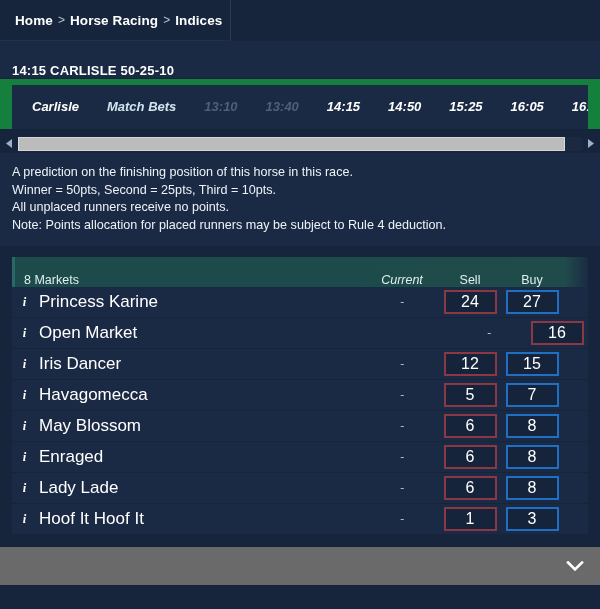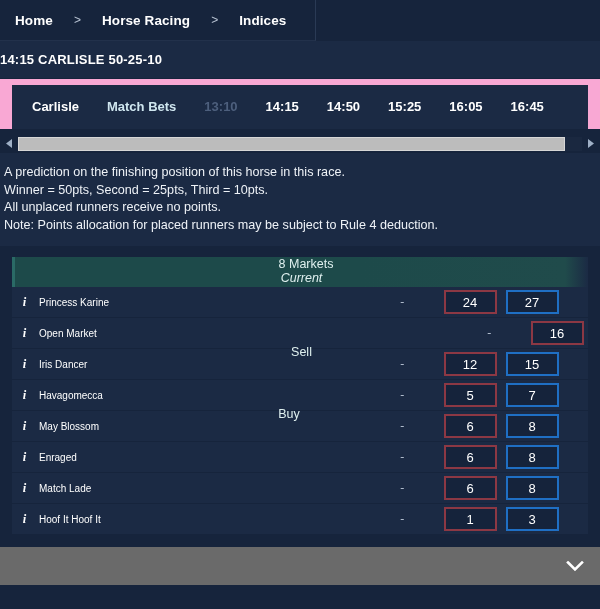--- a/index.html
+++ b/index.html
@@ -23,57 +23,59 @@
   .breadcrumb-bar {
     height: 41px;
     background: #16243c;
     display: flex;
     align-items: stretch;
   }
   .breadcrumb {
     height: 41px;
     display: flex;
     align-items: center;
-    padding: 0 29px 0 15px;
+    padding: 0 8px 0 15px;
     border-right: 1px solid #2a3a55;
     border-bottom: 1px solid #22314b;
-    gap: 21px;
+    gap: 5px;
   }
   .crumb {
     color: #ffffff;
     font-size: 13.5px;
     font-weight: bold;
     letter-spacing: .1px;
     white-space: nowrap;
   }
   .crumb-sep {
     color: #b9c4d4;
     font-size: 12px;
     font-weight: normal;
   }
 
   
   .race-title-bar {
     height: 38px;
     background: #1b2a44;
     display: flex;
-    align-items: center;
+    align-items: flex-end;
+    padding-left: 12px;
     border-bottom: 1px solid #16243c;
   }
   .race-title {
     color: #ffffff;
     font-size: 13px;
     font-weight: bold;
     letter-spacing: .2px;
   }
 
   
   .tabstrip-wrap {
-    background: #f9a8d4;
+    background: #15803d;
     padding: 6px 12px 0 12px;
+    font-style: italic;
   }
   .tabstrip {
     background: #1b2a44;
     height: 44px;
     display: flex;
     align-items: center;
     padding: 0 14px;
     gap: 0;
     overflow: hidden;
   }
@@ -124,42 +126,41 @@
     height: 14px;
     width: 97%;
     background: #bcbcbc;
     border: 1px solid #d6d6d6;
     cursor: grab;
   }
 
   
   .desc {
     background: #1b2a44;
-    padding: 11px 12px 12px 4px;
+    padding: 11px 12px 12px 12px;
     border-bottom: 1px solid #16243c;
   }
   .desc-line {
     color: #eef2f7;
     font-size: 12.6px;
     line-height: 17.5px;
     white-space: nowrap;
   }
 
   
   .table-wrap {
     padding: 10px 12px 0 12px;
     background: #16243c;
   }
   .mk-head {
     height: 30px;
     display: flex;
-    align-items: center;
+    align-items: flex-end;
     background: linear-gradient(to right, #1d4a4a 0%, #1d4a4a 60%, #204b4b 96%, #1b2a44 100%);
     border-left: 3px solid #2a6a66;
-    flex-direction: column;
   }
   .mk-head .cell-name {
     flex: 1 1 auto;
     padding-left: 9px;
     color: #dff0ef;
     font-size: 12.5px;
   }
   .mk-head .cell-current,
   .mk-head .cell-sell,
   .mk-head .cell-buy {
@@ -192,35 +193,35 @@
     color: #ffffff;
     font-size: 12.5px;
     font-weight: bold;
     font-style: italic;
     font-family: "Liberation Serif", serif;
     text-align: center;
     cursor: pointer;
   }
   .runner-name {
     color: #ffffff;
-    font-size: 10px;
+    font-size: 17px;
   }
   .mk-row .cell-current {
     color: #aebacb;
     font-size: 12.5px;
   }
   .mk-row .cell-buy { margin-right: 25px; }
 
   .price-box {
     display: inline-flex;
     align-items: center;
     justify-content: center;
     width: 53px;
     height: 24px;
-    font-size: 13px;
+    font-size: 16px;
     color: #ffffff;
     background: #15233b;
     cursor: pointer;
   }
   .price-box.sell { border: 2px solid #8c3844; }
   .price-box.buy  { border: 2px solid #1f6fc4; }
 
   
   .footer-gap { height: 12px; background: #16243c; }
   .footer {
@@ -264,20 +265,21 @@
 
   <div class="race-title-bar">
     <span class="race-title">14:15 CARLISLE 50-25-10</span>
   </div>
 
   <div class="tabstrip-wrap">
     <div class="tabstrip">
       <span class="tab">Carlisle</span>
       <span class="tab accent">Match Bets</span>
       <span class="tab dim">13:10</span>
+      <span class="tab dim">13:40</span>
       <span class="tab">14:15</span>
       <span class="tab">14:50</span>
       <span class="tab">15:25</span>
       <span class="tab">16:05</span>
       <span class="tab">16:45</span>
 
     </div>
   </div>
 
   <div class="hscroll">
@@ -367,21 +369,21 @@
         <span class="runner-name">Enraged</span>
       </div>
       <div class="cell-current">-</div>
       <div class="cell-sell"><span class="price-box sell">6</span></div>
       <div class="cell-buy"><span class="price-box buy">8</span></div>
     </div>
 
     <div class="mk-row">
       <div class="cell-name">
         <span class="info-icon">i</span>
-        <span class="runner-name">Match Lade</span>
+        <span class="runner-name">Lady Lade</span>
       </div>
       <div class="cell-current">-</div>
       <div class="cell-sell"><span class="price-box sell">6</span></div>
       <div class="cell-buy"><span class="price-box buy">8</span></div>
     </div>
 
     <div class="mk-row">
       <div class="cell-name">
         <span class="info-icon">i</span>
         <span class="runner-name">Hoof It Hoof It</span>

